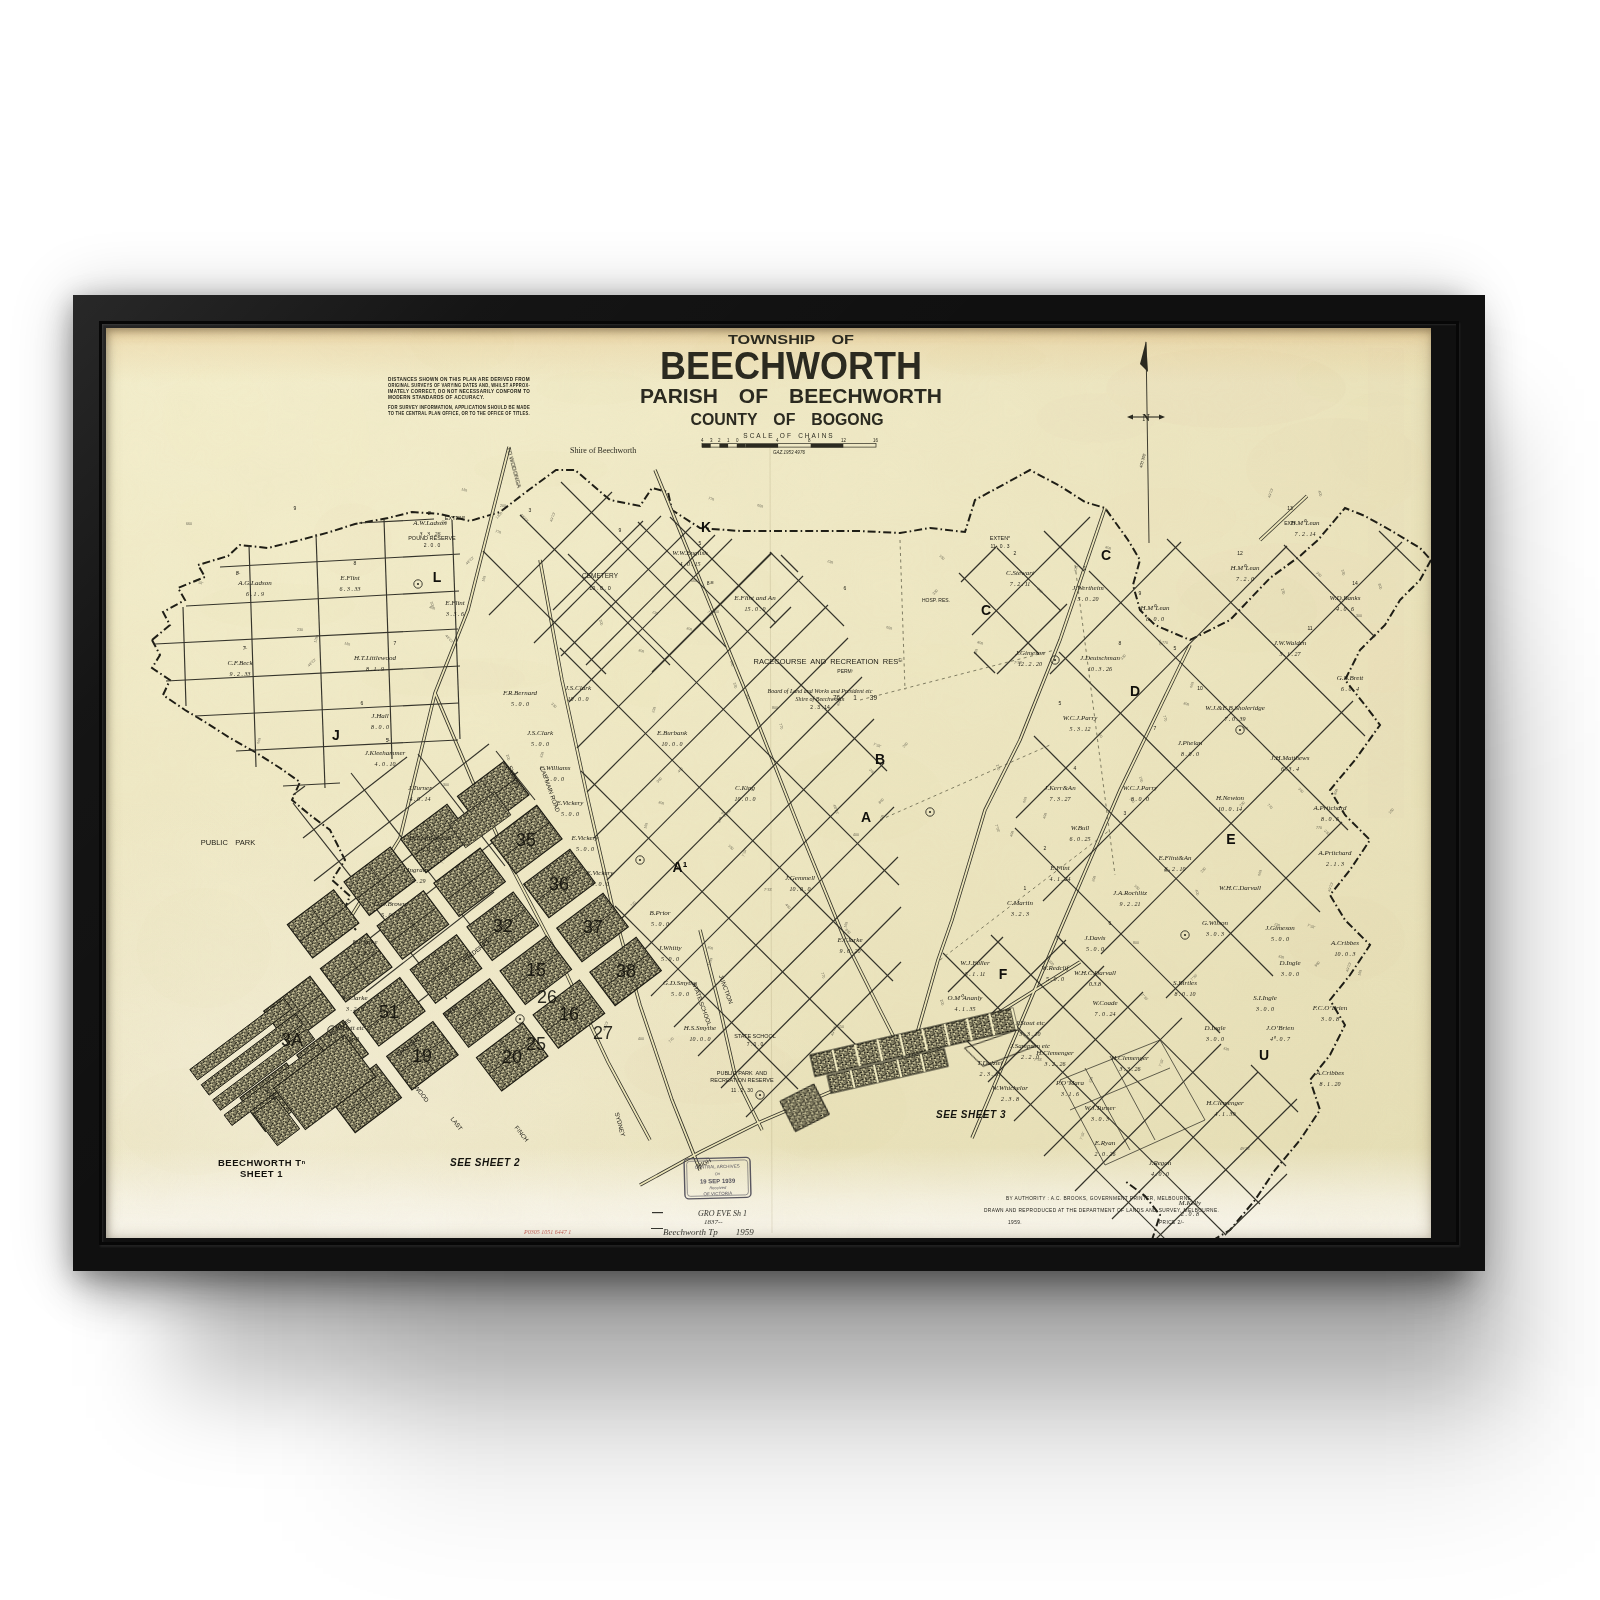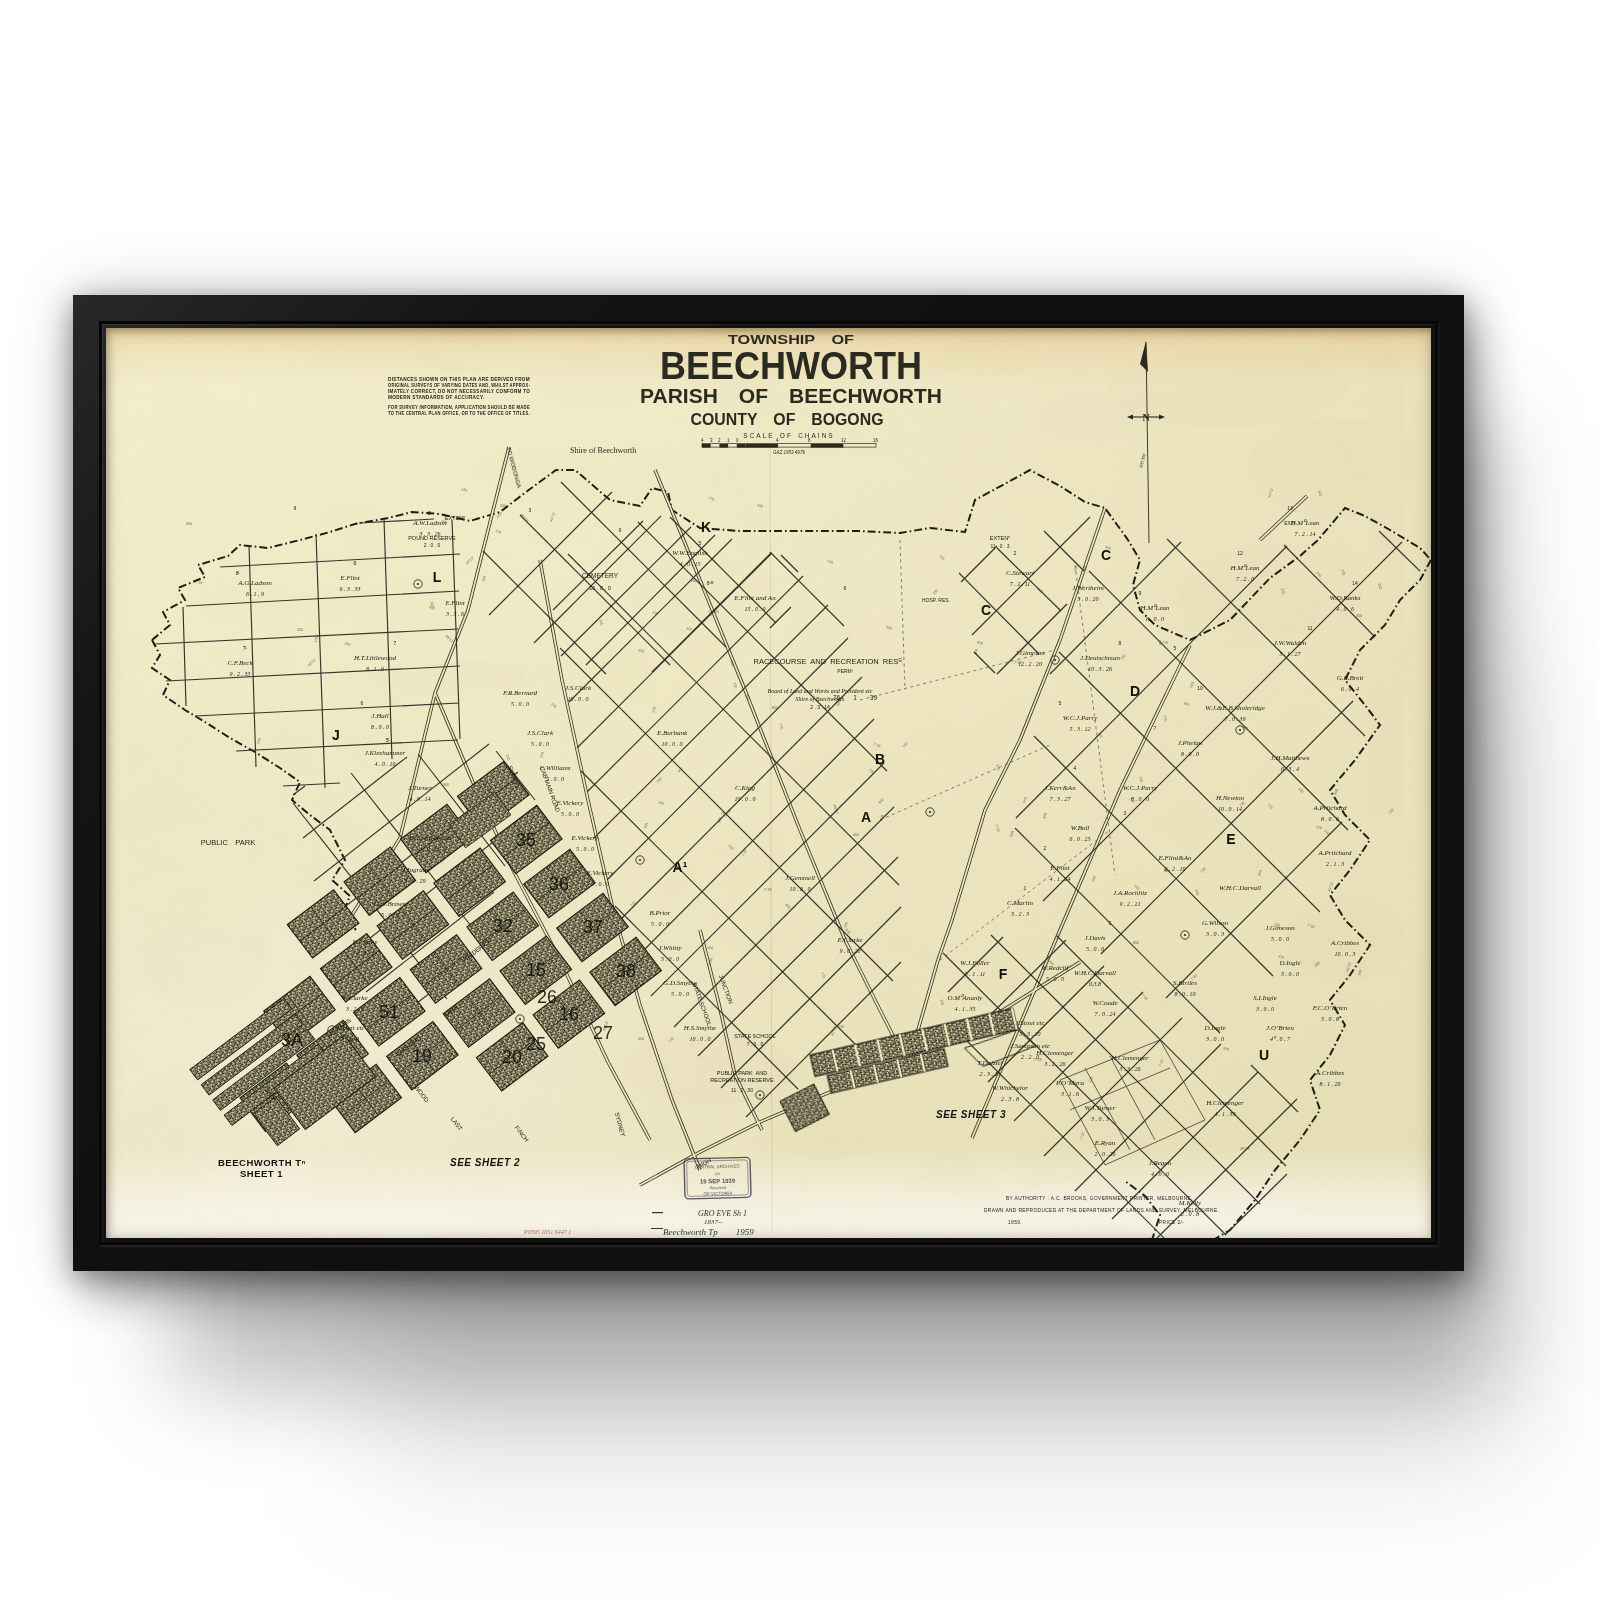--- a/index.html
+++ b/index.html
@@ -3,21 +3,21 @@
 <style>
 html,body{margin:0;padding:0;}
 body{width:1600px;height:1600px;background:#ffffff;position:relative;overflow:hidden;
  font-family:"Liberation Sans", sans-serif;}
 .shadow1{position:absolute;left:73px;top:295px;width:1391px;height:976px;
  box-shadow:0 0 60px rgba(0,0,0,.20), 0 6px 24px rgba(0,0,0,.28), 10px 22px 42px rgba(0,0,0,.30);}
 .shadow2{position:absolute;left:155px;top:375px;width:1320px;height:965px;
  background:rgba(0,0,0,.25);filter:blur(48px);transform:translate(20px,46px);}
 .shadow3{position:absolute;left:330px;top:580px;width:1150px;height:820px;
  background:rgba(0,0,0,.10);filter:blur(70px);transform:translate(40px,75px);}
-.frame{position:absolute;left:73px;top:295px;width:1391px;height:976px;background:#101010;}
+.frame{position:absolute;left:73px;top:295px;width:1391px;height:976px;background:#101010;padding-left:21px;}
 .frame .bevel{position:absolute;inset:0;
  background:linear-gradient(135deg, rgba(255,255,255,.10) 0%, rgba(255,255,255,.02) 18%, rgba(0,0,0,0) 40%);}
 .frame .lip{position:absolute;inset:26px;border:3px solid #070707;
  box-shadow:inset 1px 1px 2px rgba(255,255,255,.10), 1px 2px 2px rgba(70,70,70,.35);}
 .paper{position:absolute;left:33px;top:33px;width:1325px;height:910px;
  background:
   linear-gradient(180deg, rgba(250,247,240,0) 90%, rgba(251,249,242,.7) 96%, #faf8f0 100%),
   radial-gradient(42% 34% at 13% 84%, rgba(249,245,233,.5) 0%, rgba(249,245,233,0) 100%),
   linear-gradient(180deg, rgba(222,165,92,.38) 0px, rgba(222,165,92,.16) 18px, rgba(0,0,0,0) 55px),
   radial-gradient(130% 120% at 8% 6%, #f4efcd 0%, #f0eac6 38%, #ebe4bd 72%, #e6dfb6 100%),

